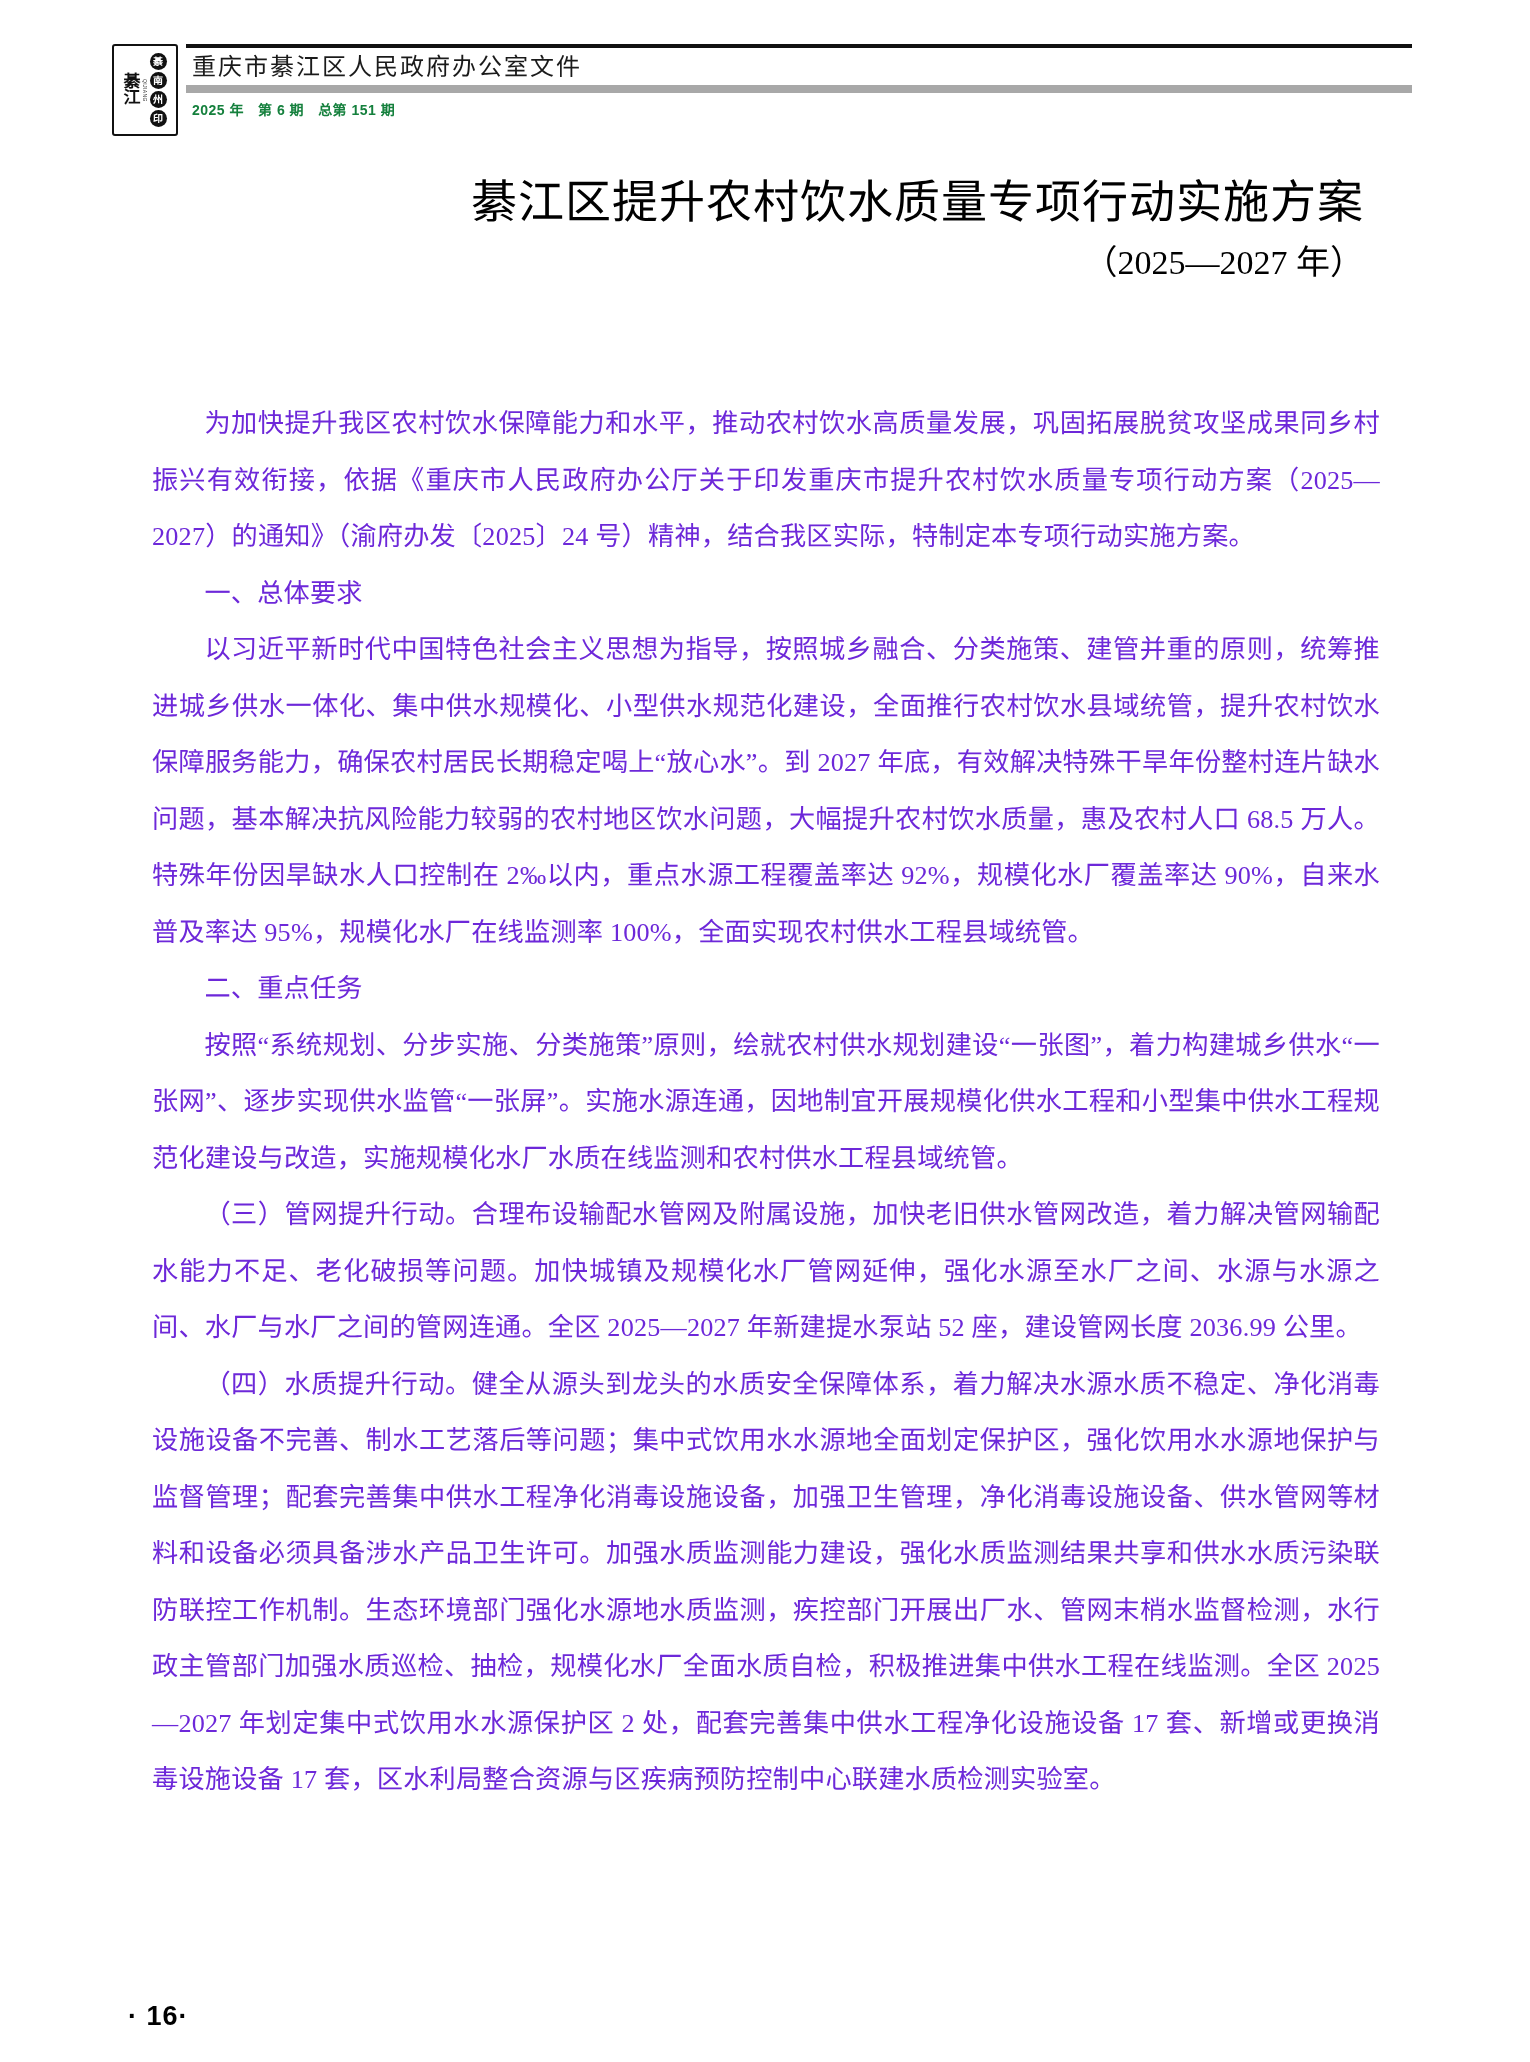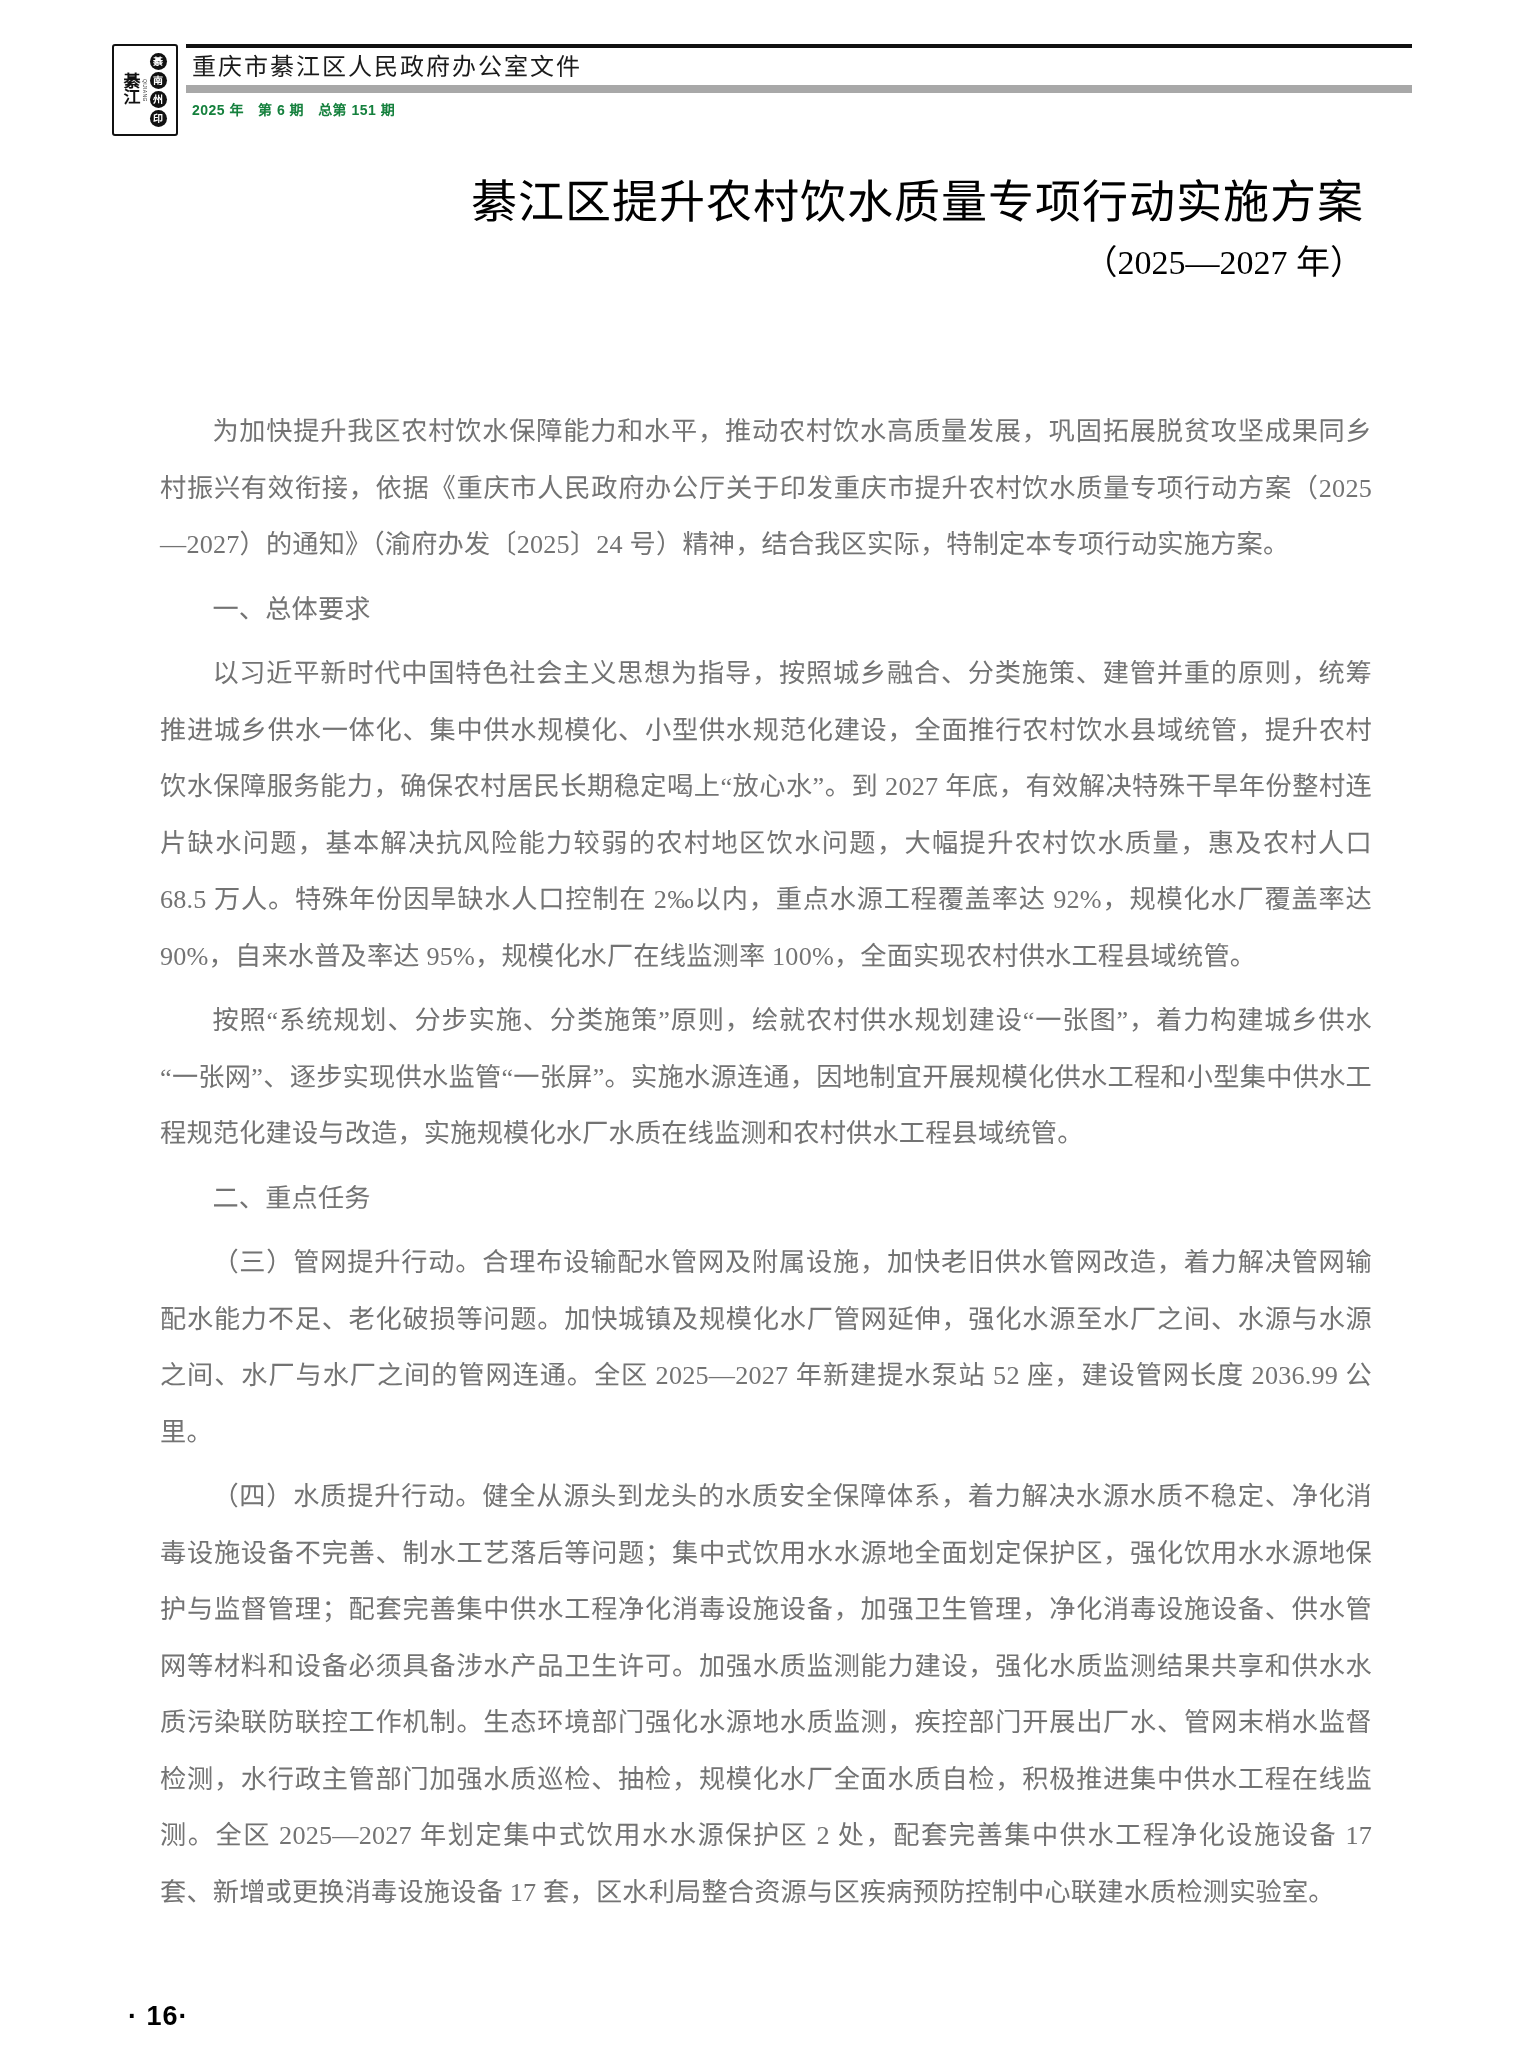--- a/index.html
+++ b/index.html
@@ -149,29 +149,29 @@
   }
 
   
   .body-text {
     position: absolute;
     left: 152px;
     top: 396px;
     width: 1228px;
   }
   p.para {
-    margin: 8px;
+    margin: 0;
     font-family: "Liberation Serif", "DejaVu Serif", serif;
     font-size: 26.2px;
     line-height: 56.5px;
     text-align: justify;
     text-align-last: left;
     text-justify: inter-ideograph;
     letter-spacing: 0.2px;
-    color: #737373;
+    color: #6d28d9;
     text-indent: 2em;
   }
   p.para.heading {
     text-indent: 2em;
   }
 
   
   .page-number {
     position: absolute;
     left: 128px;
@@ -217,21 +217,21 @@
 
   <div class="doc-title">
     <div class="doc-title-line">綦江区提升农村饮水质量专项行动实施方案</div>
     <div class="doc-title-line sub">（2025—2027 年）</div>
   </div>
 
   <div class="body-text">
     <p class="para">为加快提升我区农村饮水保障能力和水平，推动农村饮水高质量发展，巩固拓展脱贫攻坚成果同乡村振兴有效衔接，依据《重庆市人民政府办公厅关于印发重庆市提升农村饮水质量专项行动方案（2025—2027）的通知》（渝府办发〔2025〕24 号）精神，结合我区实际，特制定本专项行动实施方案。</p>
     <p class="para heading">一、总体要求</p>
     <p class="para">以习近平新时代中国特色社会主义思想为指导，按照城乡融合、分类施策、建管并重的原则，统筹推进城乡供水一体化、集中供水规模化、小型供水规范化建设，全面推行农村饮水县域统管，提升农村饮水保障服务能力，确保农村居民长期稳定喝上“放心水”。到 2027 年底，有效解决特殊干旱年份整村连片缺水问题，基本解决抗风险能力较弱的农村地区饮水问题，大幅提升农村饮水质量，惠及农村人口 68.5 万人。特殊年份因旱缺水人口控制在 2‰以内，重点水源工程覆盖率达 92%，规模化水厂覆盖率达 90%，自来水普及率达 95%，规模化水厂在线监测率 100%，全面实现农村供水工程县域统管。</p>
+    <p class="para heading">二、重点任务</p>
     <p class="para">按照“系统规划、分步实施、分类施策”原则，绘就农村供水规划建设“一张图”，着力构建城乡供水“一张网”、逐步实现供水监管“一张屏”。实施水源连通，因地制宜开展规模化供水工程和小型集中供水工程规范化建设与改造，实施规模化水厂水质在线监测和农村供水工程县域统管。</p>
-    <p class="para heading">二、重点任务</p>
     <p class="para">（三）管网提升行动。合理布设输配水管网及附属设施，加快老旧供水管网改造，着力解决管网输配水能力不足、老化破损等问题。加快城镇及规模化水厂管网延伸，强化水源至水厂之间、水源与水源之间、水厂与水厂之间的管网连通。全区 2025—2027 年新建提水泵站 52 座，建设管网长度 2036.99 公里。</p>
     <p class="para">（四）水质提升行动。健全从源头到龙头的水质安全保障体系，着力解决水源水质不稳定、净化消毒设施设备不完善、制水工艺落后等问题；集中式饮用水水源地全面划定保护区，强化饮用水水源地保护与监督管理；配套完善集中供水工程净化消毒设施设备，加强卫生管理，净化消毒设施设备、供水管网等材料和设备必须具备涉水产品卫生许可。加强水质监测能力建设，强化水质监测结果共享和供水水质污染联防联控工作机制。生态环境部门强化水源地水质监测，疾控部门开展出厂水、管网末梢水监督检测，水行政主管部门加强水质巡检、抽检，规模化水厂全面水质自检，积极推进集中供水工程在线监测。全区 2025—2027 年划定集中式饮用水水源保护区 2 处，配套完善集中供水工程净化设施设备 17 套、新增或更换消毒设施设备 17 套，区水利局整合资源与区疾病预防控制中心联建水质检测实验室。</p>
   </div>
 
   <div class="page-number">· 16·</div>
 
 </div>
 
 </body></html>

